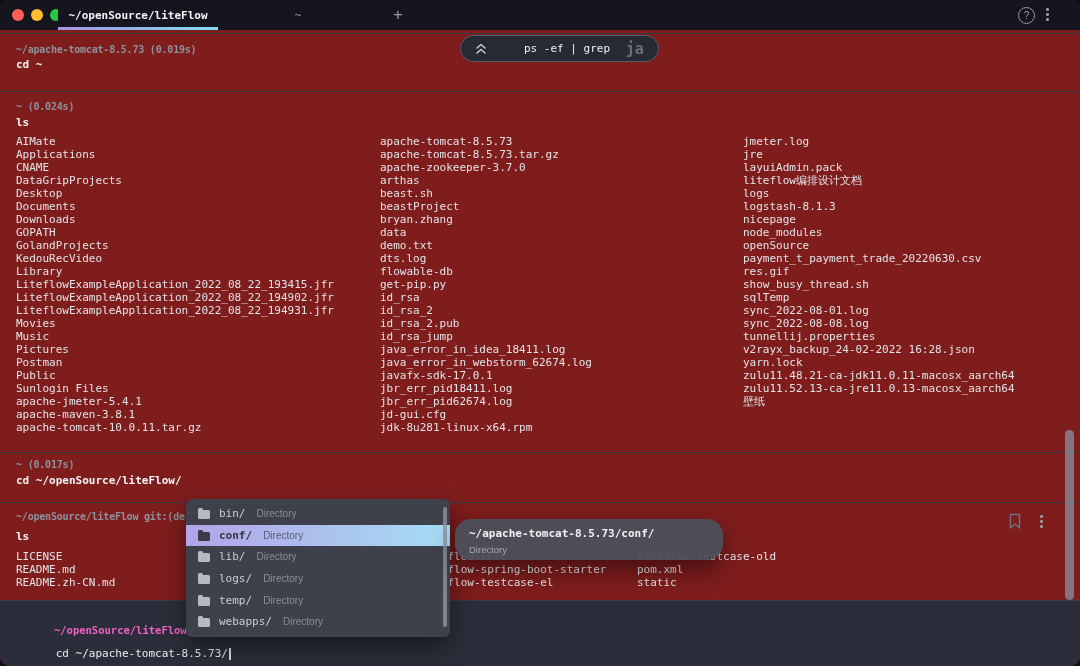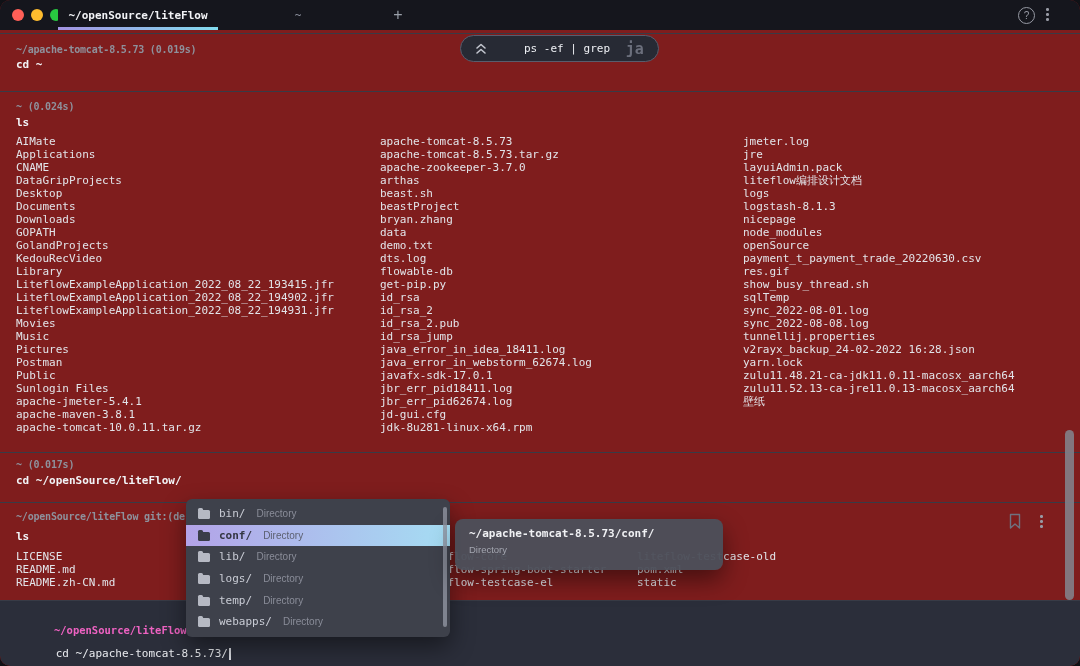--- a/index.html
+++ b/index.html
@@ -56,22 +56,22 @@
   .ac-type{font-size:10px;color:#8a8d99;font-family:"Liberation Sans",sans-serif;margin-left:2px;}
   .ac-item.selected{background:linear-gradient(90deg,#b3a3e8,#a5ddf3);}
   .ac-item.selected .ac-name{color:#343743;font-weight:bold;}
   .ac-item.selected .ac-type{color:#5c6070;}
   .folder-icon{position:relative;width:12px;height:9px;background:#b6b9c3;border-radius:1.5px;margin-top:2px;}
   .folder-icon::before{content:"";position:absolute;left:0;top:-2px;width:5px;height:3px;background:inherit;
     border-radius:1.5px 1.5px 0 0;}
   .ac-item.selected .folder-icon{background:#3a3d49;}
   .dd-scroll{position:absolute;right:3px;top:8px;width:4px;height:120px;background:#9094a0;border-radius:2px;opacity:.8;}
   
-  .tooltip{position:absolute;left:455px;top:519px;width:268px;height:51px;background:rgba(76,79,90,.96);
-    border-radius:8px;box-shadow:0 10px 24px rgba(0,0,0,.45);z-index:35;padding:8px 14px;box-sizing:border-box;}
+  .tooltip{position:absolute;left:455px;top:519px;width:268px;height:41px;background:rgba(76,79,90,.96);
+    border-radius:16px;box-shadow:0 10px 24px rgba(0,0,0,.45);z-index:35;padding:8px 14px;box-sizing:border-box;}
   .tooltip .tt-path{font-size:11px;font-weight:bold;color:#f0f1f4;white-space:pre;}
   .tooltip .tt-type{font-size:9.5px;color:#a3a6b0;font-family:"Liberation Sans",sans-serif;margin-top:4px;}
   
   .scrollbar{position:absolute;left:1065px;top:430px;width:9px;height:170px;background:#83868f;
     border-radius:5px;opacity:.85;z-index:15;}
   svg{display:block;}
 </style>
 </head>
 <body>
 

